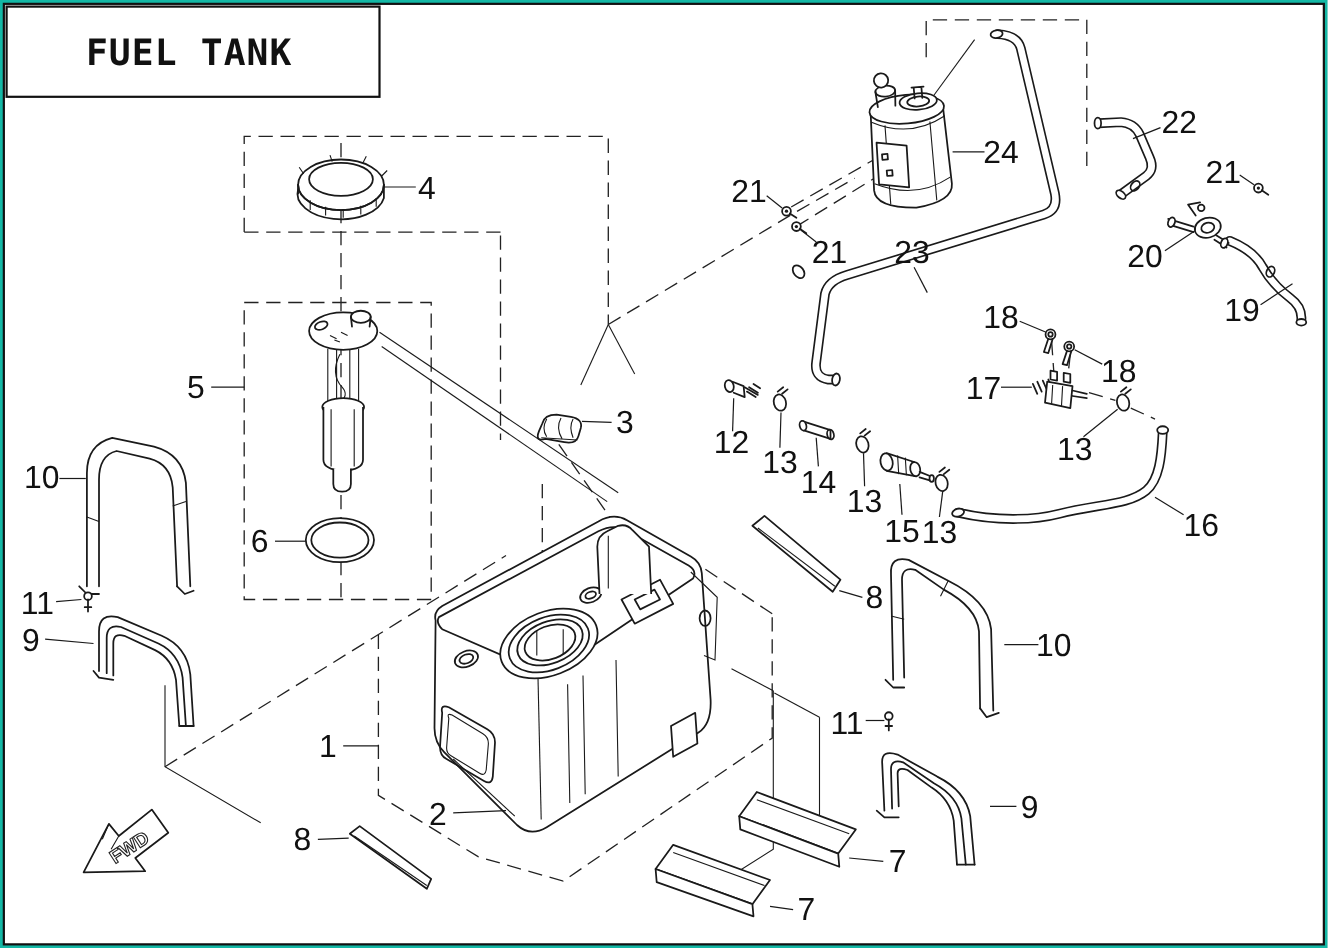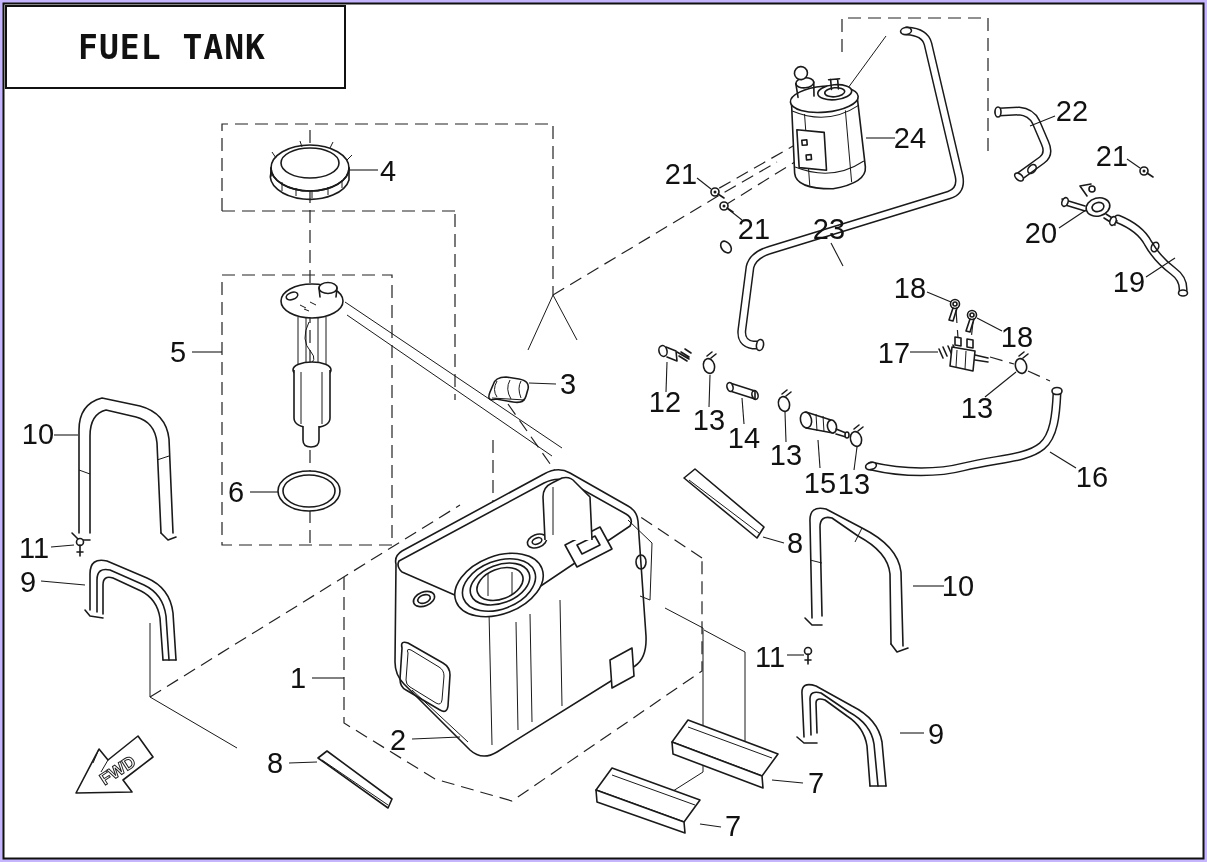--- a/index.html
+++ b/index.html
@@ -1,16 +1,16 @@
 <!DOCTYPE html>
 <html><head>
 <meta charset="utf-8">
 <style>
   html,body{margin:0;padding:0;background:#e8e8e8;}
-  .stage{width:1207px;height:862px;background:#c4b5fd;position:relative;margin:0 auto;
+  .stage{width:1207px;height:862px;background:#14b8a6;position:relative;margin:0 auto;
          font-family:"Liberation Sans",sans-serif;}
   svg{display:block}
   .callout{font-family:"Liberation Sans",sans-serif;font-size:29px;fill:#111;}
   .title-text{font-family:"DejaVu Sans Mono",monospace;font-weight:bold;font-size:33px;
               fill:#111;letter-spacing:1px;}
   .fwd-text{font-family:"Liberation Sans",sans-serif;font-weight:bold;font-size:17px;
             fill:#ffffff;stroke:#222;stroke-width:1px;}
   .part{stroke:#1a1a1a;stroke-width:1.6;fill:none;stroke-linejoin:round;stroke-linecap:round;}
   .partfill{stroke:#1a1a1a;stroke-width:1.6;fill:#ffffff;stroke-linejoin:round;}
   .thin{stroke:#1a1a1a;stroke-width:1;fill:none;}

